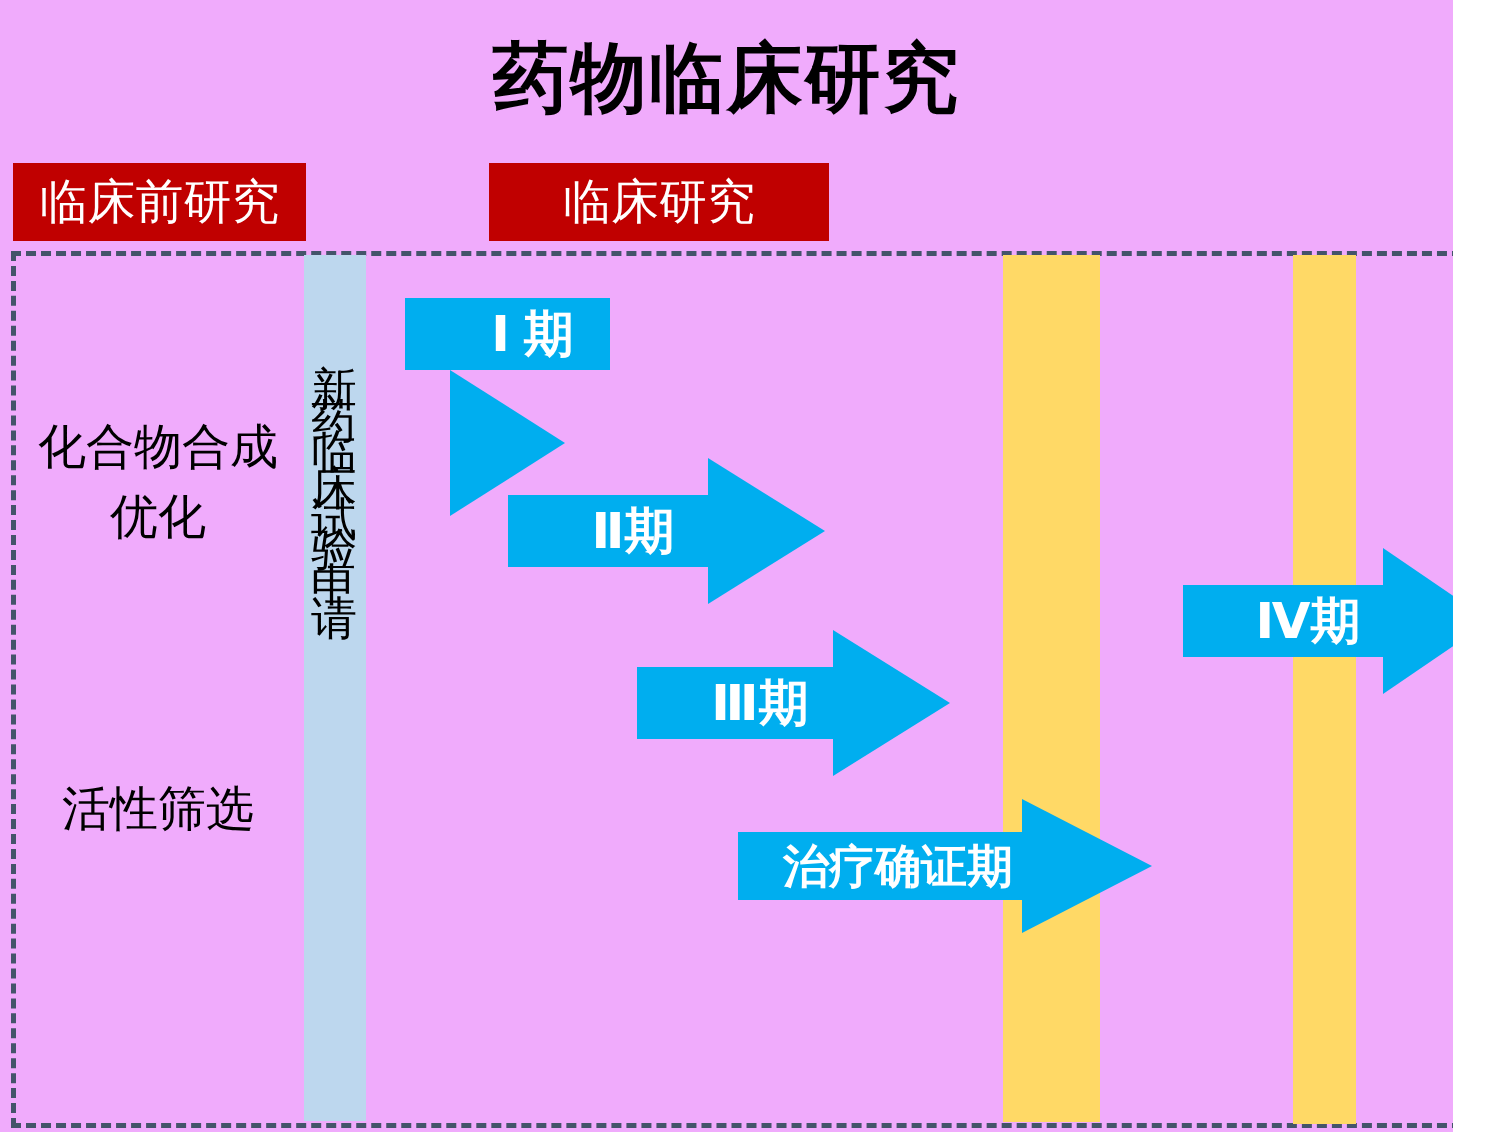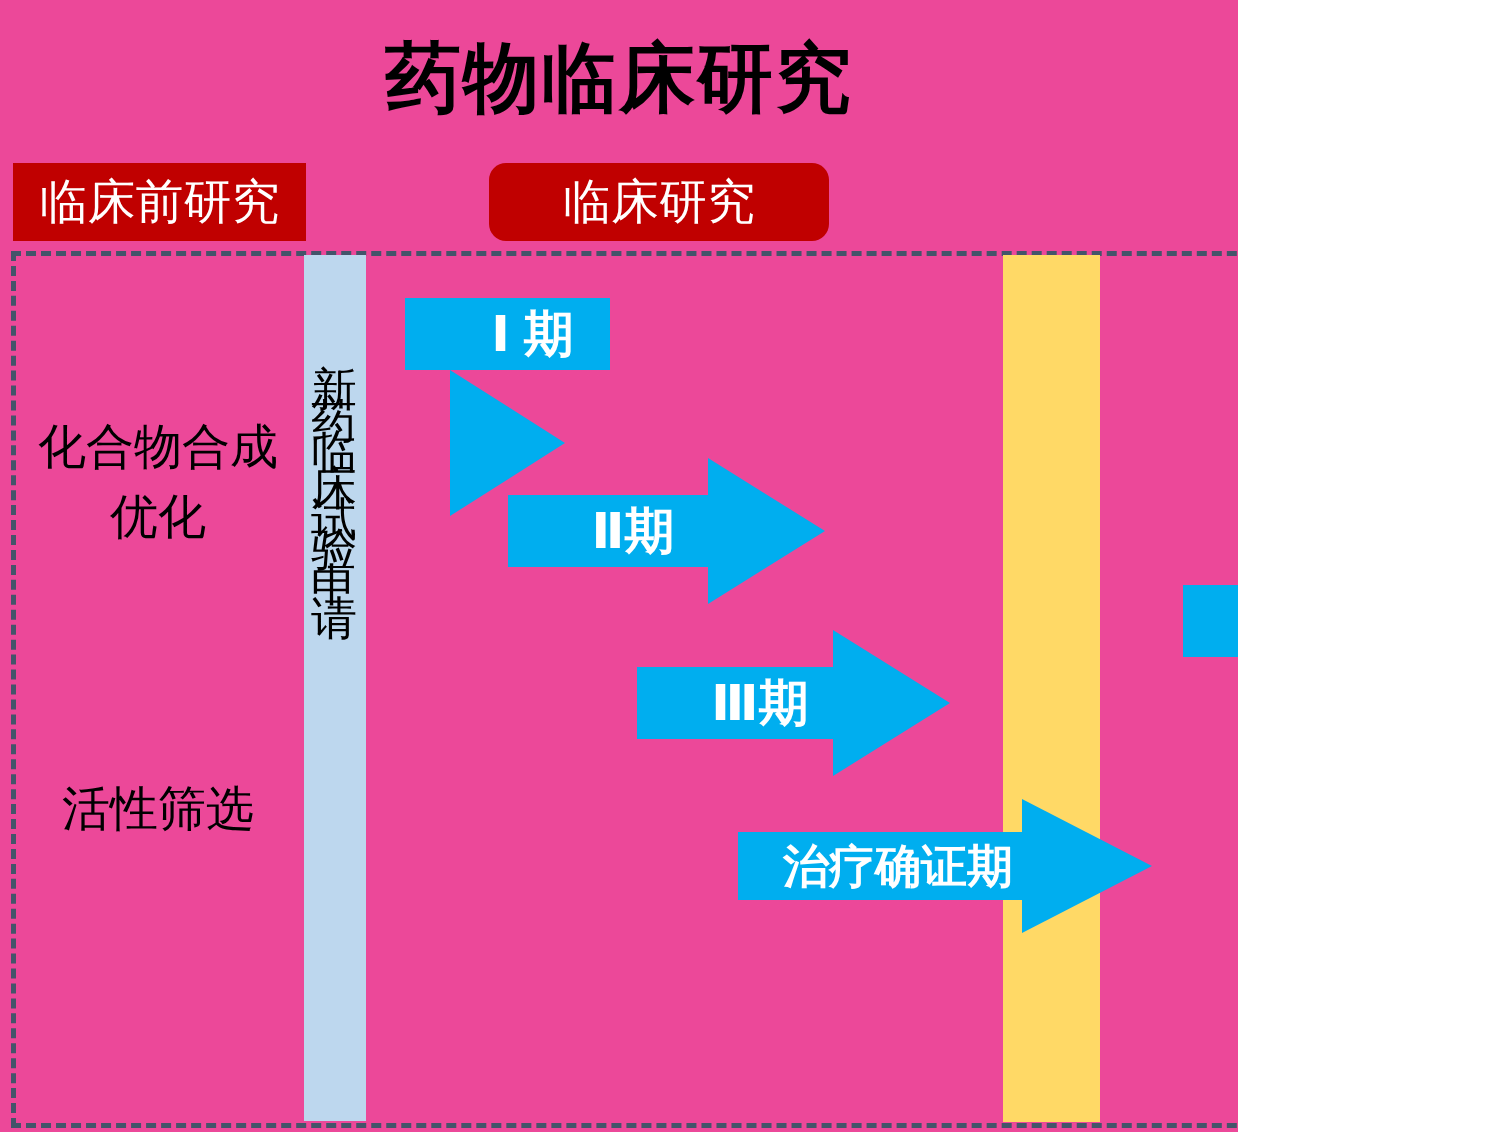--- a/index.html
+++ b/index.html
@@ -1,35 +1,35 @@
 <!DOCTYPE html>
 <html style="--red: #C00000; --arrow_blue: #00AEEF; --bar_yellow: #FFD966; --bar_lightblue: #BDD7EE; --border_slate: #44546A;"><head>
 <meta charset="utf-8">
 <style>
   html,body { margin:0; padding:0; background:#fff; }
   .canvas {
-    position:relative; width:1238px; height:1132px; background:#ec4899;
+    position:relative; width:1453px; height:1132px; background:#f0abfc;
     overflow:hidden;
     font-family:"Liberation Sans","DejaVu Sans",sans-serif;
   }
   
   .title {
     position:absolute; left:0; top:28px; width:100%;
     text-align:center; font-size:76px; font-weight:900; color:#000;
     letter-spacing:2px; margin:0;
   }
   
   .stage-header {
     position:absolute; top:163px; height:78px;
     background:var(--red); color:#fff;
     display:flex; align-items:center; justify-content:center;
     font-size:48px; line-height:1;
   }
   .stage-1 { left:13px;   width:293px; }
-  .stage-2 { left:489px;  width:340px;border-radius:17px; }
+  .stage-2 { left:489px;  width:340px; }
   .stage-3 { left:922px;  width:216px; }
   .stage-4 { left:1160px; width:335px; }
   
   .diagram-frame {
     position:absolute; left:11px; top:251px; width:1471px; height:867px;
     border:5px dashed var(--border_slate);
   }
   
   .ind-bar {
     position:absolute; left:304px; top:255px; width:62px; height:866px;

